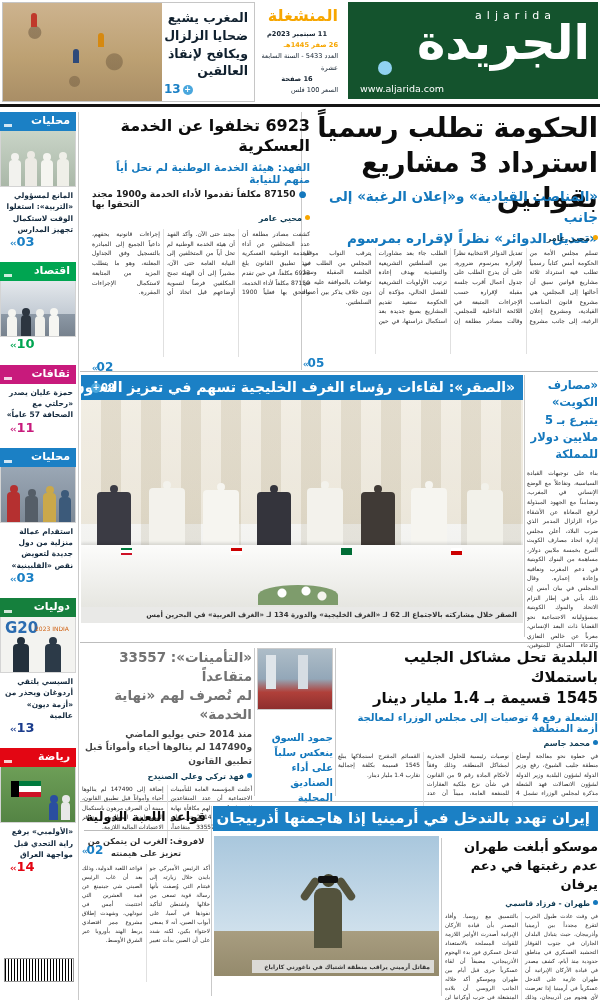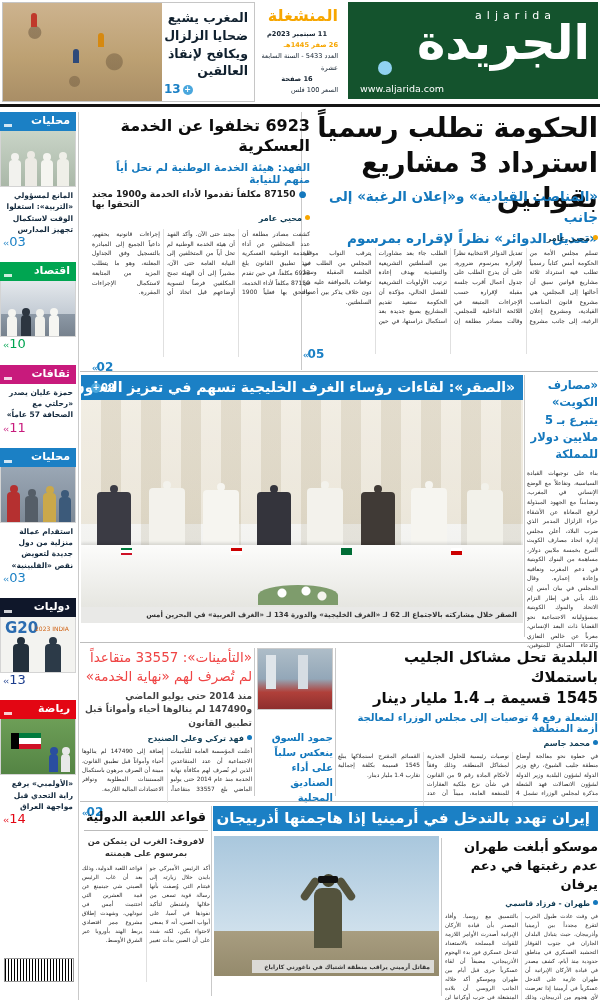--- a/index.html
+++ b/index.html
@@ -33,37 +33,37 @@
   
   .vr{width:1px;background:#c9c9c9;}
   .hr{height:1px;background:#bdbdbd;}
   
   .sidebar{left:0;top:112px;width:76px;}
   .sb{margin-bottom:13px;}
   .sb-label{height:19px;color:#fff;font-size:11px;font-weight:bold;text-align:right;padding:2px 6px 0 0;box-sizing:border-box;position:relative;}
   .sb-label::after{content:"";position:absolute;left:4px;bottom:4px;width:8px;height:3px;background:rgba(255,255,255,.8);}
   .sb-photo{height:56px;position:relative;overflow:hidden;border:1px solid #d4d4d4;border-top:none;box-sizing:border-box;}
   .sb-cap{font-size:7.5px;font-weight:bold;color:#12283c;line-height:1.5;text-align:right;padding:3px 3px 0 2px;min-height:34px;}
-  .sb-page{direction:ltr;text-align:left;padding-left:3px;font-weight:normal;font-size:13px;line-height:1.1;}
+  .sb-page{direction:ltr;text-align:left;padding-left:10px;font-weight:bold;font-size:13px;line-height:1.1;}
   .sb-page .chev{font-size:9px;letter-spacing:-1px;margin-right:1px;}
   .fig{position:absolute;border-radius:4px 4px 0 0;}
   .fig::before{content:"";position:absolute;top:-7px;left:50%;transform:translateX(-50%);width:8px;height:8px;border-radius:50%;background:inherit;}
   .barcode{left:4px;top:958px;width:68px;height:22px;background:repeating-linear-gradient(90deg,#000 0 1px,#fff 1px 3px,#000 3px 4px,#fff 4px 6px);border:1px solid #999;}
   
   .byline{font-size:8px;font-weight:bold;color:#0e3a52;text-align:right;}
   .bl-dot{display:inline-block;width:5px;height:5px;border-radius:50%;margin-left:3px;vertical-align:1px;}
   .body-txt{font-size:6px;color:#2a2a2a;line-height:1.62;text-align:justify;overflow:hidden;column-gap:7px;column-rule:1px solid #e0e0e0;}
   .pref{direction:ltr;text-align:left;font-weight:bold;color:#1b80c5;font-size:12px;}
   .pref .chev{font-size:8px;letter-spacing:-1px;}
   
   .lead-hl{left:303px;top:110px;width:295px;font-size:27px;font-weight:bold;color:#0d0d0d;line-height:1.3;text-align:right;}
   .lead-sub{left:303px;top:186px;width:295px;font-size:13.5px;font-weight:bold;color:#1478bd;line-height:1.55;text-align:right;}
   .lead-byline{left:303px;top:234px;width:295px;}
   .lead-body{left:303px;top:248px;width:295px;height:106px;column-count:4;}
-  .lead-pref{left:303px;top:347px;}
+  .lead-pref{left:303px;top:356px;}
   
   .mil{left:92px;top:116px;width:218px;}
   .mil-hl{font-size:16px;font-weight:bold;color:#0d0d0d;text-align:right;line-height:1.25;}
   .mil-sub{margin-top:5px;font-size:10.5px;font-weight:bold;color:#1478bd;text-align:right;}
   .mil-bullet{margin-top:4px;font-size:9px;font-weight:bold;color:#1b1b1b;text-align:left;}
   .mil-bullet .bdot{color:#1478bd;}
   .mil .body-txt{margin-top:6px;height:128px;column-count:3;}
   
   .banner{color:#fff;font-weight:bold;height:25px;line-height:25px;text-align:right;padding:0 8px;box-sizing:border-box;overflow:hidden;white-space:nowrap;}
   .gulf-banner{left:81px;top:375px;width:442px;font-size:14px;}
@@ -86,21 +86,21 @@
   .muni{left:338px;top:647px;width:260px;}
   .muni-hl{font-size:15px;font-weight:bold;color:#0d0d0d;line-height:1.35;text-align:right;}
   .muni-sub{margin-top:4px;font-size:10px;font-weight:bold;color:#1478bd;text-align:right;}
   .muni .byline{margin-top:5px;}
   .muni .body-txt{margin-top:4px;height:60px;column-count:3;font-size:5.8px;}
   .funds{left:257px;top:648px;width:76px;}
   .funds-photo{height:62px;border:1px solid #ccc;box-sizing:border-box;position:relative;overflow:hidden;
       background:linear-gradient(180deg,#aebdc8 0%,#93a7b8 50%,#b0403a 72%,#8e2f2e 100%);}
   .funds-cap{margin-top:20px;font-size:10px;font-weight:bold;color:#1478bd;line-height:1.5;text-align:right;}
   .ins{left:82px;top:648px;width:170px;}
-  .ins-hl{font-size:13.5px;font-weight:normal;color:#ef4444;line-height:1.4;text-align:right;}
+  .ins-hl{font-size:13.5px;font-weight:bold;color:#737373;line-height:1.4;text-align:right;}
   .ins-sub{margin-top:4px;font-size:9px;font-weight:bold;color:#444;line-height:1.5;text-align:right;}
   .ins .byline{margin-top:4px;}
   .ins .body-txt{margin-top:4px;height:56px;column-count:2;font-size:5.8px;}
   
   .iran-banner{left:213px;top:806px;width:385px;font-size:15px;text-align:center;}
   .biden{left:82px;top:808px;width:128px;}
   .biden-hl{font-size:12.5px;font-weight:bold;color:#0d0d0d;line-height:1.4;text-align:center;}
   .biden-rule{height:1px;background:#bbb;margin:4px 2px;}
   .biden-sub{font-size:8.2px;font-weight:bold;color:#333;text-align:center;line-height:1.5;}
   .biden .body-txt{margin-top:5px;height:118px;column-count:2;font-size:5.6px;}
@@ -190,27 +190,28 @@
         <span class="fig" style="left:6px;bottom:0;width:13px;height:30px;background:#b53030;"></span>
         <span class="fig" style="left:24px;bottom:0;width:13px;height:26px;background:#555e68;"></span>
         <span class="fig" style="left:42px;bottom:0;width:13px;height:29px;background:#caa84a;"></span>
         <span class="fig" style="left:58px;bottom:0;width:12px;height:25px;background:#3c5a7a;"></span>
       </div>
       <div class="sb-cap">استقدام عمالة منزلية من دول جديدة لتعويض نقص «الفلبينية»</div>
       <div class="sb-page" style="color: rgb(27, 128, 197);"><span class="chev">‹‹</span><span>03</span></div>
     </div>
 
     <div class="sb">
-      <div class="sb-label" style="background: #0f172a;">دوليات</div>
+      <div class="sb-label" style="background: #15803d;">دوليات</div>
       <div class="sb-photo" style="background:#f3f3f0;">
         <div style="position:absolute;left:4px;top:2px;font-size:15px;font-weight:bold;color:#2b6cb0;direction:ltr;">G20</div>
         <div style="position:absolute;left:34px;top:8px;font-size:6px;color:#d06010;direction:ltr;">2023 INDIA</div>
         <span class="fig" style="left:12px;bottom:0;width:16px;height:28px;background:#23303c;"></span>
         <span class="fig" style="left:44px;bottom:0;width:16px;height:28px;background:#2c3a48;"></span>
       </div>
+      <div class="sb-cap">السيسي يلتقي أردوغان ويحذر من «أزمة ديون» عالمية</div>
       <div class="sb-page" style="color: rgb(27, 60, 140);"><span class="chev">‹‹</span><span>13</span></div>
     </div>
 
     <div class="sb">
       <div class="sb-label" style="background: rgb(227, 6, 19);">رياضة</div>
       <div class="sb-photo" style="background:linear-gradient(180deg,#6d9e57,#548444);">
         <div style="position:absolute;left:10px;top:14px;width:30px;height:16px;background:linear-gradient(180deg,#007a3d 0 33%,#fff 33% 66%,#ce1126 66% 100%);"></div>
         <div style="position:absolute;left:10px;top:14px;width:8px;height:16px;background:#000;"></div>
         <span class="fig" style="left:48px;bottom:2px;width:9px;height:18px;background:#2a4ea0;"></span>
         <span class="fig" style="left:60px;bottom:2px;width:9px;height:18px;background:#e8e8e8;"></span>
@@ -311,21 +312,21 @@
     <div class="pref" style="margin-top:2px;"><span class="chev">‹‹</span><span>02</span></div>
   </div>
 
   <div class="abs banner iran-banner" style="background: rgb(27, 128, 197);">إيران تهدد بالتدخل في أرمينيا إذا هاجمتها أذربيجان</div>
 
   <div class="abs biden">
     <div class="biden-hl">
       <div>قواعد اللعبة الدولية</div>
     </div>
     <div class="biden-rule"></div>
-    <div class="biden-sub">لافروف: الغرب لن يتمكن من بمرسوم على هيمنته</div>
+    <div class="biden-sub">لافروف: الغرب لن يتمكن من تعزيز على هيمنته</div>
     <div class="body-txt">أكد الرئيس الأميركي جو بايدن خلال زيارته إلى فيتنام التي وُصفت بأنها رسالة قوية تسعى من خلالها واشنطن لتأكيد نفوذها في آسيا، على أبواب الصين، أنه لا يسعى لاحتواء بكين، لكنه شدد على أن الصين بدأت تغيير قواعد اللعبة الدولية، وذلك بعد أن غاب الرئيس الصيني شي جينبينغ عن قمة العشرين التي اختتمت أمس في نيودلهي، وشهدت إطلاق مشروع ممر اقتصادي يربط الهند بأوروبا عبر الشرق الأوسط.</div>
   </div>
 
   <div class="abs soldier">
     <div class="sol-arm" style="left:92px;top:40px;transform:rotate(35deg);"></div>
     <div class="sol-arm" style="left:128px;top:40px;transform:rotate(-35deg);"></div>
     <div class="sol-torso"></div>
     <div class="sol-head"></div>
     <div class="sol-bino"></div>
     <div class="sol-cap">مقاتل أرميني يراقب منطقة اشتباك في ناغورني كاراباخ (رويترز)</div>

